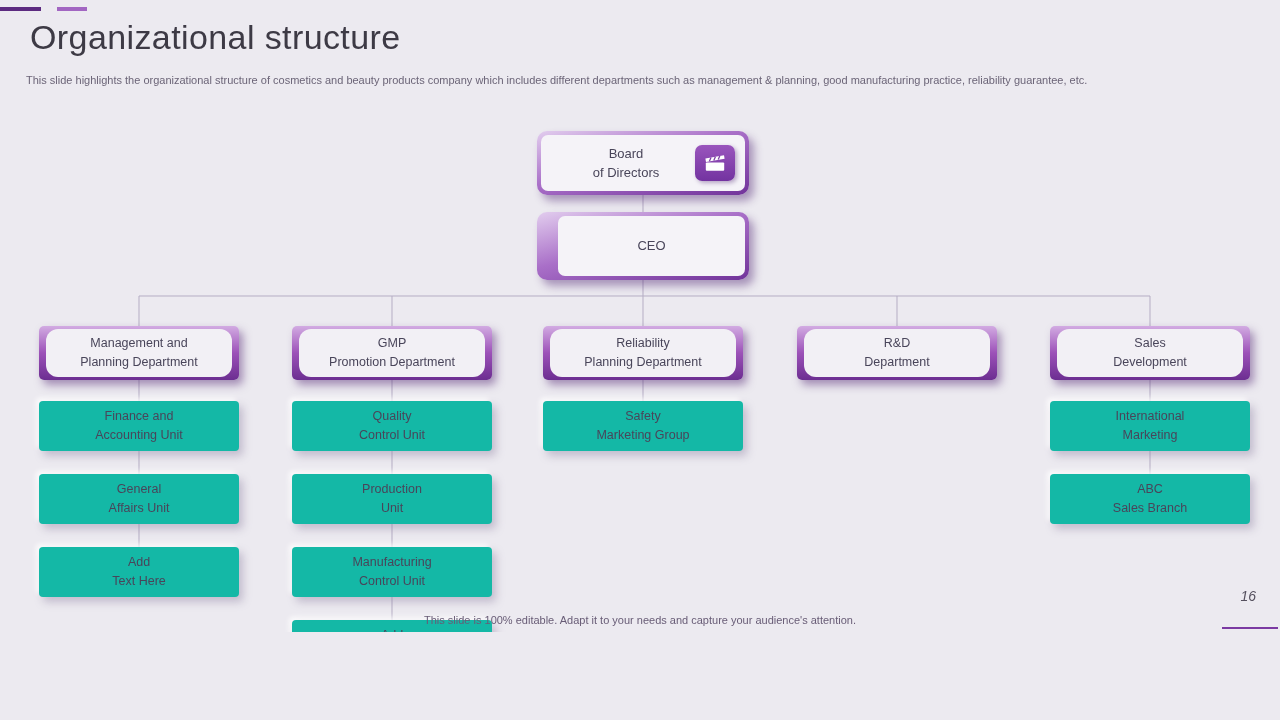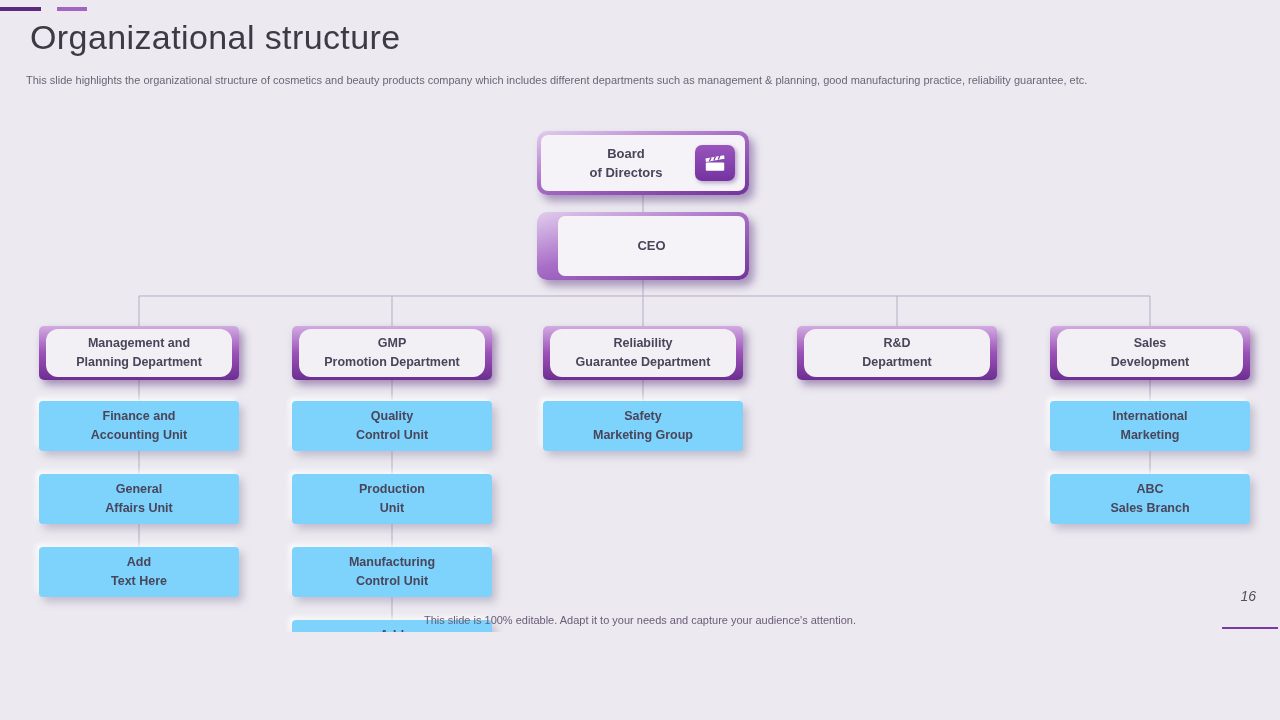--- a/index.html
+++ b/index.html
@@ -23,25 +23,25 @@
     box-shadow:5px 6px 9px rgba(84,44,120,.45);}
   .frame-lg .inner{width:100%;height:100%;border-radius:7px;background:#f5f3f8;
     display:flex;align-items:center;justify-content:center;position:relative;}
   .frame-dept{padding:3px 7px;border-radius:5px;
     background:linear-gradient(180deg,#d2abe2 0%,#9c51b8 50%,#6c2e91 100%);
     box-shadow:4px 5px 8px rgba(90,48,122,.5);}
   .frame-dept .inner{width:100%;height:100%;border-radius:12px;background:#f2f0f5;
     display:flex;align-items:center;justify-content:center;}
 
   
-  .unit{position:absolute;box-sizing:border-box;background:#7dd3fc;border-radius:4px;
+  .unit{position:absolute;box-sizing:border-box;background:#14b8a6;border-radius:4px;
     box-shadow:4px 5px 8px rgba(136,124,158,.42),-3px -3px 5px rgba(255,255,255,.85);
     display:flex;align-items:center;justify-content:center;}
 
-  .lbl{font-weight:bold;font-size:12.5px;line-height:1.5;color:#49455a;text-align:center;white-space:pre-line;}
+  .lbl{font-weight:normal;font-size:12.5px;line-height:1.5;color:#49455a;text-align:center;white-space:pre-line;}
   .lbl-lg{font-size:13px;}
 
   
   .board{left:537px;top:131px;width:212px;height:64px;}
   .ceo{left:537px;top:212px;width:212px;height:68px;padding-left:21px;}
   .dept{top:326px;width:200px;height:54px;}
   .c1{left:39px;}.c2{left:292px;}.c3{left:543px;}.c4{left:797px;}.c5{left:1050px;}
   .unit{width:200px;height:50px;}
   .r1{top:401px;}.r2{top:474px;}.r3{top:547px;}.r4{top:620px;}
 
@@ -123,21 +123,21 @@
   </div>
   <div class="frame frame-dept dept c2">
     <div class="inner">
         <div class="lbl">GMP
 Promotion Department</div>
       </div>
   </div>
   <div class="frame frame-dept dept c3">
     <div class="inner">
         <div class="lbl">Reliability
-Guarantee Department</div>
+Planning Department</div>
       </div>
   </div>
   <div class="frame frame-dept dept c4">
     <div class="inner">
         <div class="lbl">R&amp;D
 Department</div>
       </div>
   </div>
   <div class="frame frame-dept dept c5">
     <div class="inner">

